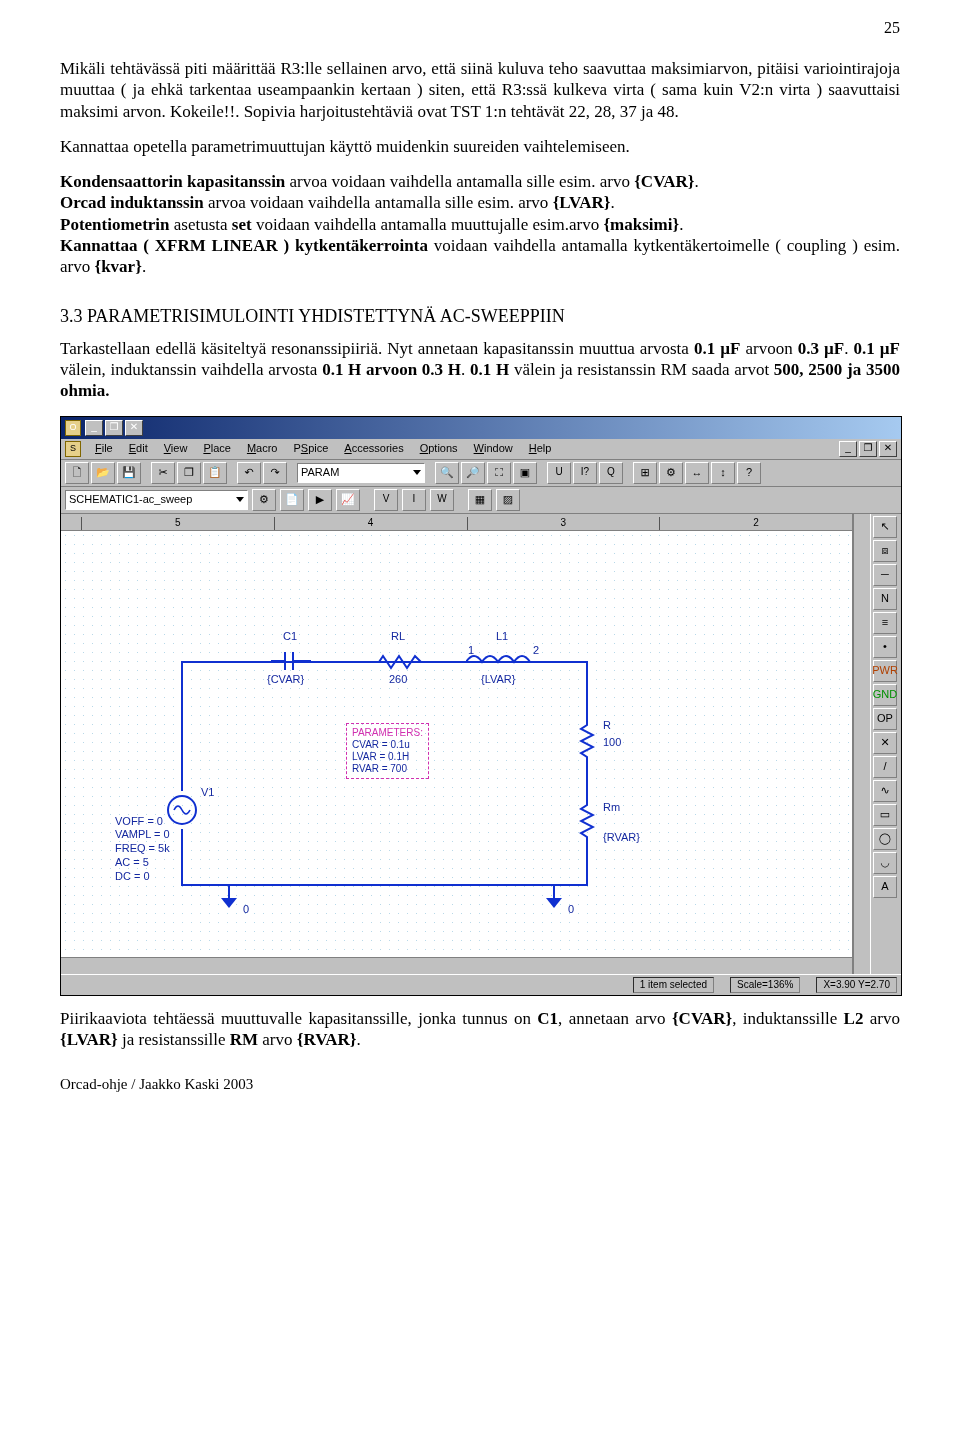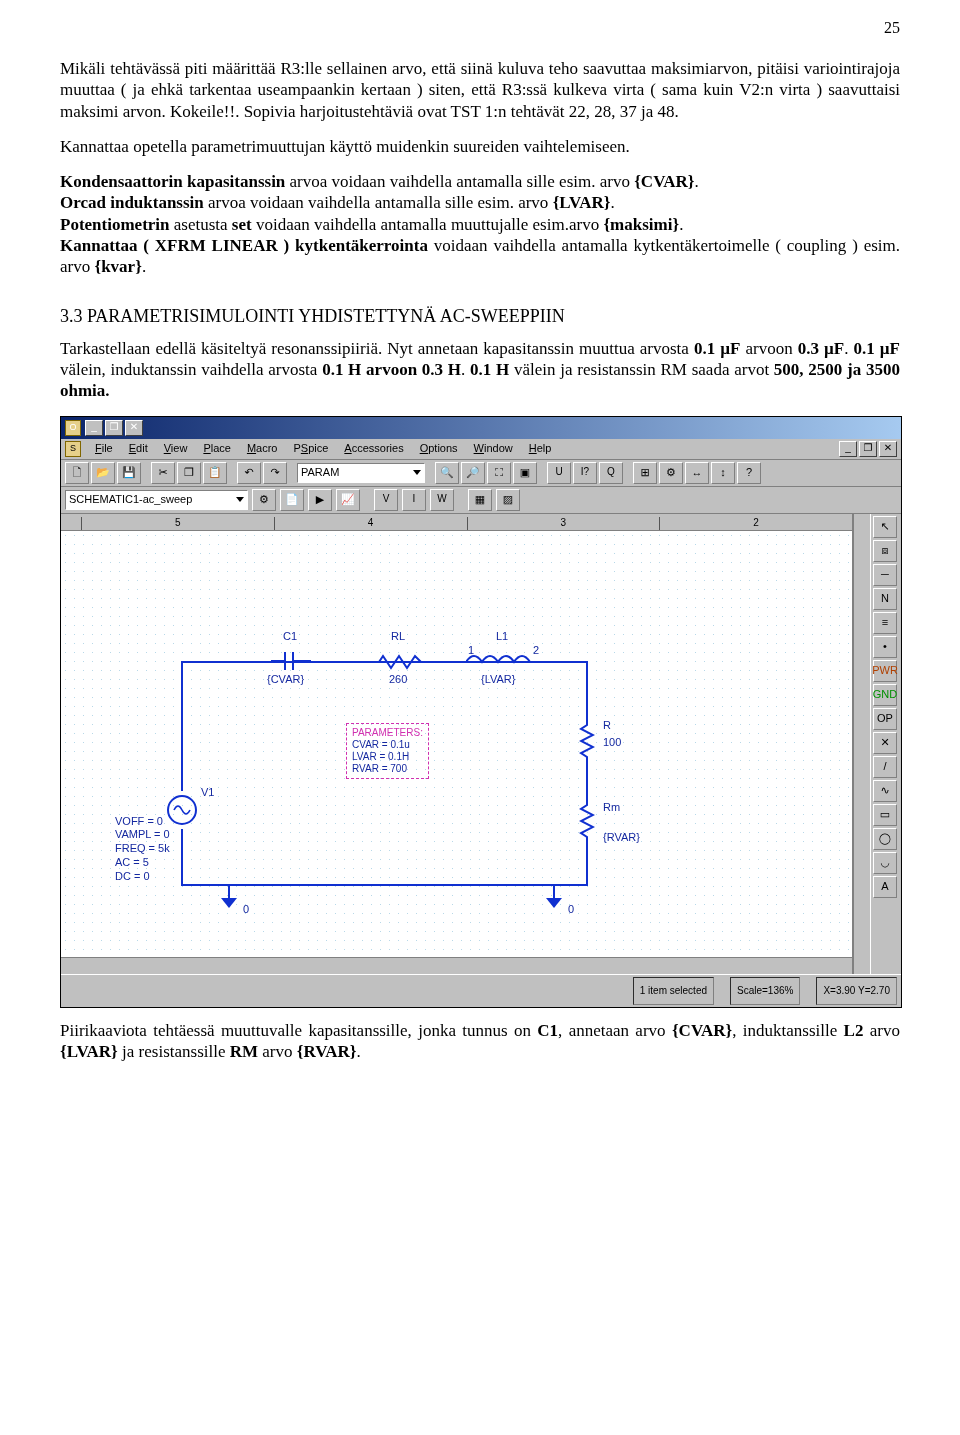--- a/index.html
+++ b/index.html
@@ -136,21 +136,21 @@
   .scrollv { width:16px; background:#c0c0c0; border-left:1px solid #808080; }
   .statusbar {
     background:#c0c0c0;
     border-top:1px solid #fff;
     display:flex;
     font-size:10px;
     padding:2px 4px;
     gap:16px;
     justify-content:flex-end;
   }
-  .statusbar span { border:1px inset #808080; padding:7px 6px; }
+  .statusbar span { border:1px inset #808080; padding:1px 6px; }
   
   .schem-lbl { position:absolute; font-size:11px; color:#1428a0; font-family:Arial,sans-serif; }
   .schem-title { position:absolute; font-size:20px; color:#1428a0; font-family:Arial,sans-serif; letter-spacing:1px; top:40px; left:140px;}
   .wire { position:absolute; background:#1030d0; }
   .comp { position:absolute; }
   .pbox { position:absolute; border:1px dashed #d030b0; padding:3px 5px; font-size:10px; color:#1428a0; line-height:1.2;}
   .pbox .head { color:#d030b0; font-size:10px;}
   .node0 { position:absolute; font-size:11px; color:#1428a0;}
   .ground { position:absolute; }
   .gnd-tri { width:0; height:0; border-left:8px solid transparent; border-right:8px solid transparent; border-top:10px solid #1030d0; }
@@ -407,14 +407,15 @@
       <span>1 item selected</span>
       <span>Scale=136%</span>
       <span>X=3.90  Y=2.70</span>
     </div>
   </div>
 
   <p>
     <span>Piirikaaviota tehtäessä muuttuvalle kapasitanssille, jonka tunnus on </span><span class="bold">C1</span><span>, annetaan arvo </span><span class="bold">{CVAR}</span><span>, induktanssille </span><span class="bold">L2</span><span> arvo </span><span class="bold">{LVAR}</span><span> ja resistanssille </span><span class="bold">RM</span><span> arvo </span><span class="bold">{RVAR}</span><span>.</span>
   </p>
 
+  <div class="footer-note">Orcad-ohje / Jaakko Kaski 2003</div>
 
 </div>
 
 </body></html>

